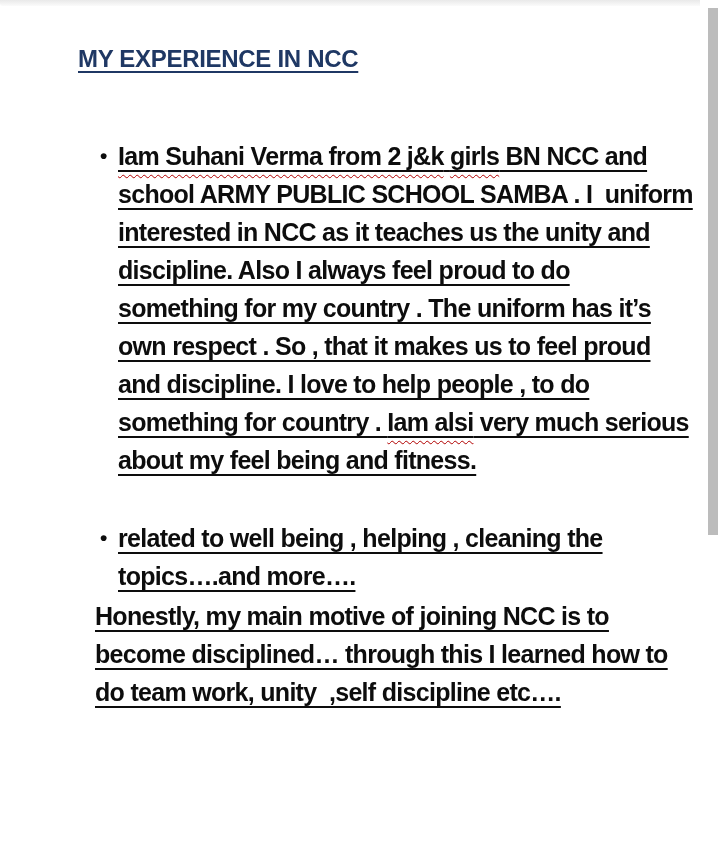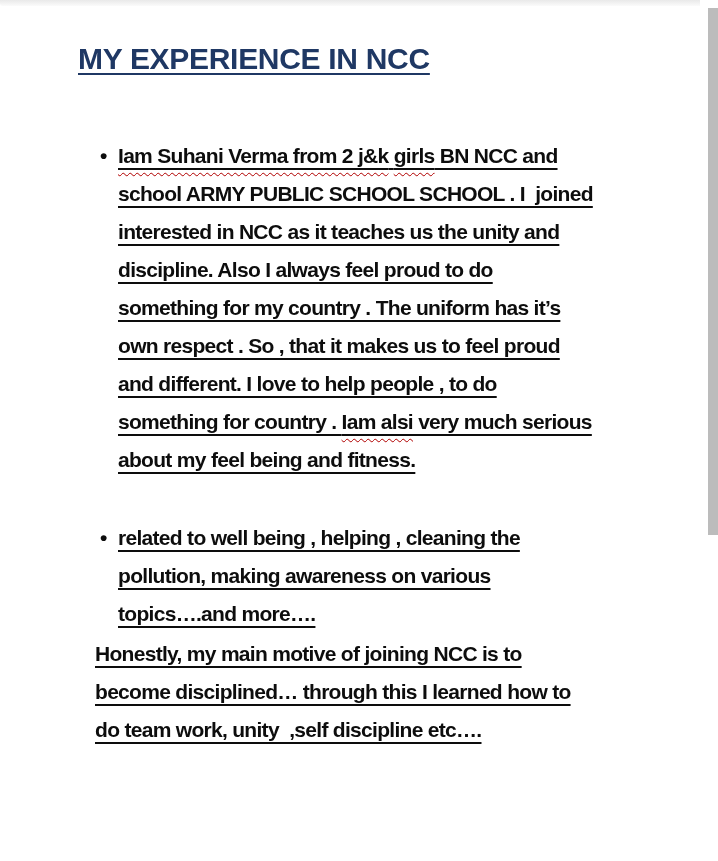--- a/index.html
+++ b/index.html
@@ -27,21 +27,21 @@
     background: #bcbcbc;
   }
   .page {
     position: absolute; top: 0; left: 0;
     width: 700px; height: 861px;
     padding-top: 42px;
     box-sizing: border-box;
   }
   .doc-title {
     margin: 0 0 0 78px;
-    font-size: 30px;
+    font-size: 24px;
     font-weight: bold;
     line-height: 33px;
     letter-spacing: -0.3px;
     color: #1f3864;
     text-decoration: underline;
     text-decoration-thickness: 2px;
     text-underline-offset: 4px;
     white-space: pre;
   }
   .bullets {
@@ -55,21 +55,21 @@
   .bullet-marker {
     width: 18px;
     flex: 0 0 18px;
     font-size: 21px;
     font-weight: bold;
     line-height: 38px;
     color: #0d0d0d;
   }
   .bullet-lines { flex: 1 1 auto; }
   .text-line {
-    font-size: 21px;
+    font-size: 25px;
     font-weight: bold;
     letter-spacing: -0.7px;
     line-height: 38px;
     color: #0d0d0d;
     white-space: pre;
     text-decoration: underline;
     text-decoration-thickness: 2.4px;
     text-underline-offset: 5px;
   }
   .misspelled {
@@ -94,35 +94,34 @@
 <div class="top-edge"></div>
 
 <div class="page">
   <h1 class="doc-title">MY EXPERIENCE IN NCC</h1>
 
   <div class="bullets">
     <div class="bullet-item">
       <span class="bullet-marker">•</span>
       <div class="bullet-lines">
           <div class="text-line"><span class="misspelled">Iam Suhani Verma from 2 j&amp;k</span><span> </span><span class="misspelled">girls</span><span> BN NCC and</span></div>
-          <div class="text-line"><span>school ARMY PUBLIC SCHOOL SCHOOL . I  joined</span></div>
+          <div class="text-line"><span>school ARMY PUBLIC SCHOOL SAMBA . I  uniform</span></div>
           <div class="text-line"><span>interested in NCC as it teaches us the unity and</span></div>
           <div class="text-line"><span>discipline. Also I always feel proud to do</span></div>
           <div class="text-line"><span>something for my country . The uniform has it’s</span></div>
           <div class="text-line"><span>own respect . So , that it makes us to feel proud</span></div>
-          <div class="text-line"><span>and different. I love to help people , to do</span></div>
+          <div class="text-line"><span>and discipline. I love to help people , to do</span></div>
           <div class="text-line"><span>something for country . </span><span class="misspelled">Iam alsi</span><span> very much serious</span></div>
           <div class="text-line"><span>about my feel being and fitness.</span></div>
         </div>
     </div>
     <div class="bullet-item">
       <span class="bullet-marker">•</span>
       <div class="bullet-lines">
           <div class="text-line"><span>related to well being , helping , cleaning the</span></div>
-          <div class="text-line"><span>pollution, making awareness on various</span></div>
           <div class="text-line"><span>topics….and more….</span></div>
         </div>
     </div>
   </div>
 
   <div class="closing-paragraph">
       <div class="text-line"><span>Honestly, my main motive of joining NCC is to</span></div>
       <div class="text-line"><span>become disciplined… through this I learned how to</span></div>
       <div class="text-line"><span>do team work, unity  ,self discipline etc….</span></div>
     </div>

